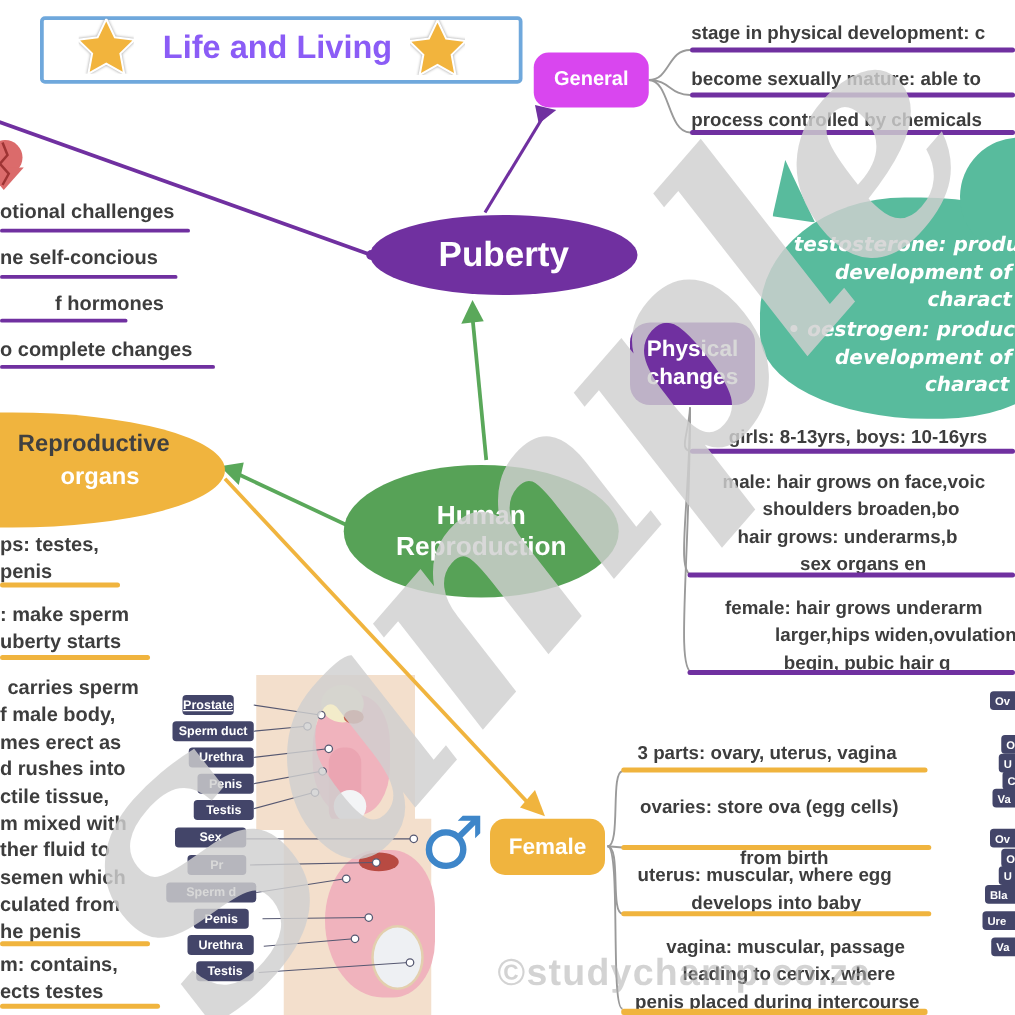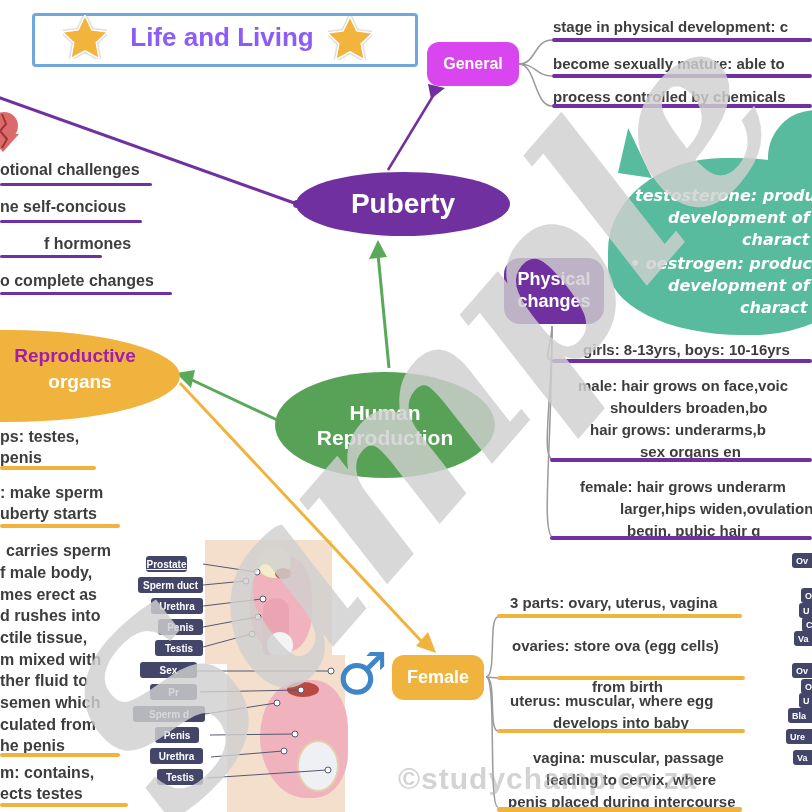--- a/index.html
+++ b/index.html
@@ -130,21 +130,21 @@
   <span>Physical</span>
   <span>changes</span>
 </div>
 
 <div class="node" style="left:275px;top:372px;width:220px;height:106px;background:#57a257;border-radius:50%;font-size:21px;">
   <span>Human</span>
   <span>Reproduction</span>
 </div>
 
 <div class="node" style="left:-160px;top:330px;width:340px;height:92px;background:#f0b43e;border-radius:50%;font-size:19px;"></div>
-<div class="abs" style="left:0px;top:345px;width:150px;text-align:center;color:#a21caf;font-weight:bold;font-size:19px;z-index:4;">Reproductive</div>
+<div class="abs" style="left:0px;top:345px;width:150px;text-align:center;color:#404040;font-weight:bold;font-size:19px;z-index:4;">Reproductive</div>
 <div class="abs" style="left:40px;top:371px;width:80px;text-align:center;color:#fff;font-weight:bold;font-size:19px;z-index:4;">organs</div>
 
 <div class="node" style="left:392px;top:655px;width:92px;height:45px;background:#f0b43e;border-radius:12px;font-size:18px;">
   <span>Female</span>
 </div>
 <div class="abs" style="left:336px;top:640px;font-size:58px;font-weight:bold;color:#3e86c9;z-index:4;font-family:'DejaVu Sans',sans-serif;">♂</div>
 
 <div class="shape" style="left:608px;top:158px;width:270px;height:177px;background:#58bb9d;border-radius:45% 55% 48% 52% / 55% 45% 60% 40%;z-index:3;"></div>
 <div class="shape" style="left:768px;top:110px;width:95px;height:95px;background:#58bb9d;border-radius:50%;z-index:3;"></div>
 <div class="shape" style="left:618px;top:128px;width:34px;height:50px;background:#58bb9d;clip-path:polygon(30% 0,100% 100%,0 90%);z-index:3;"></div>

